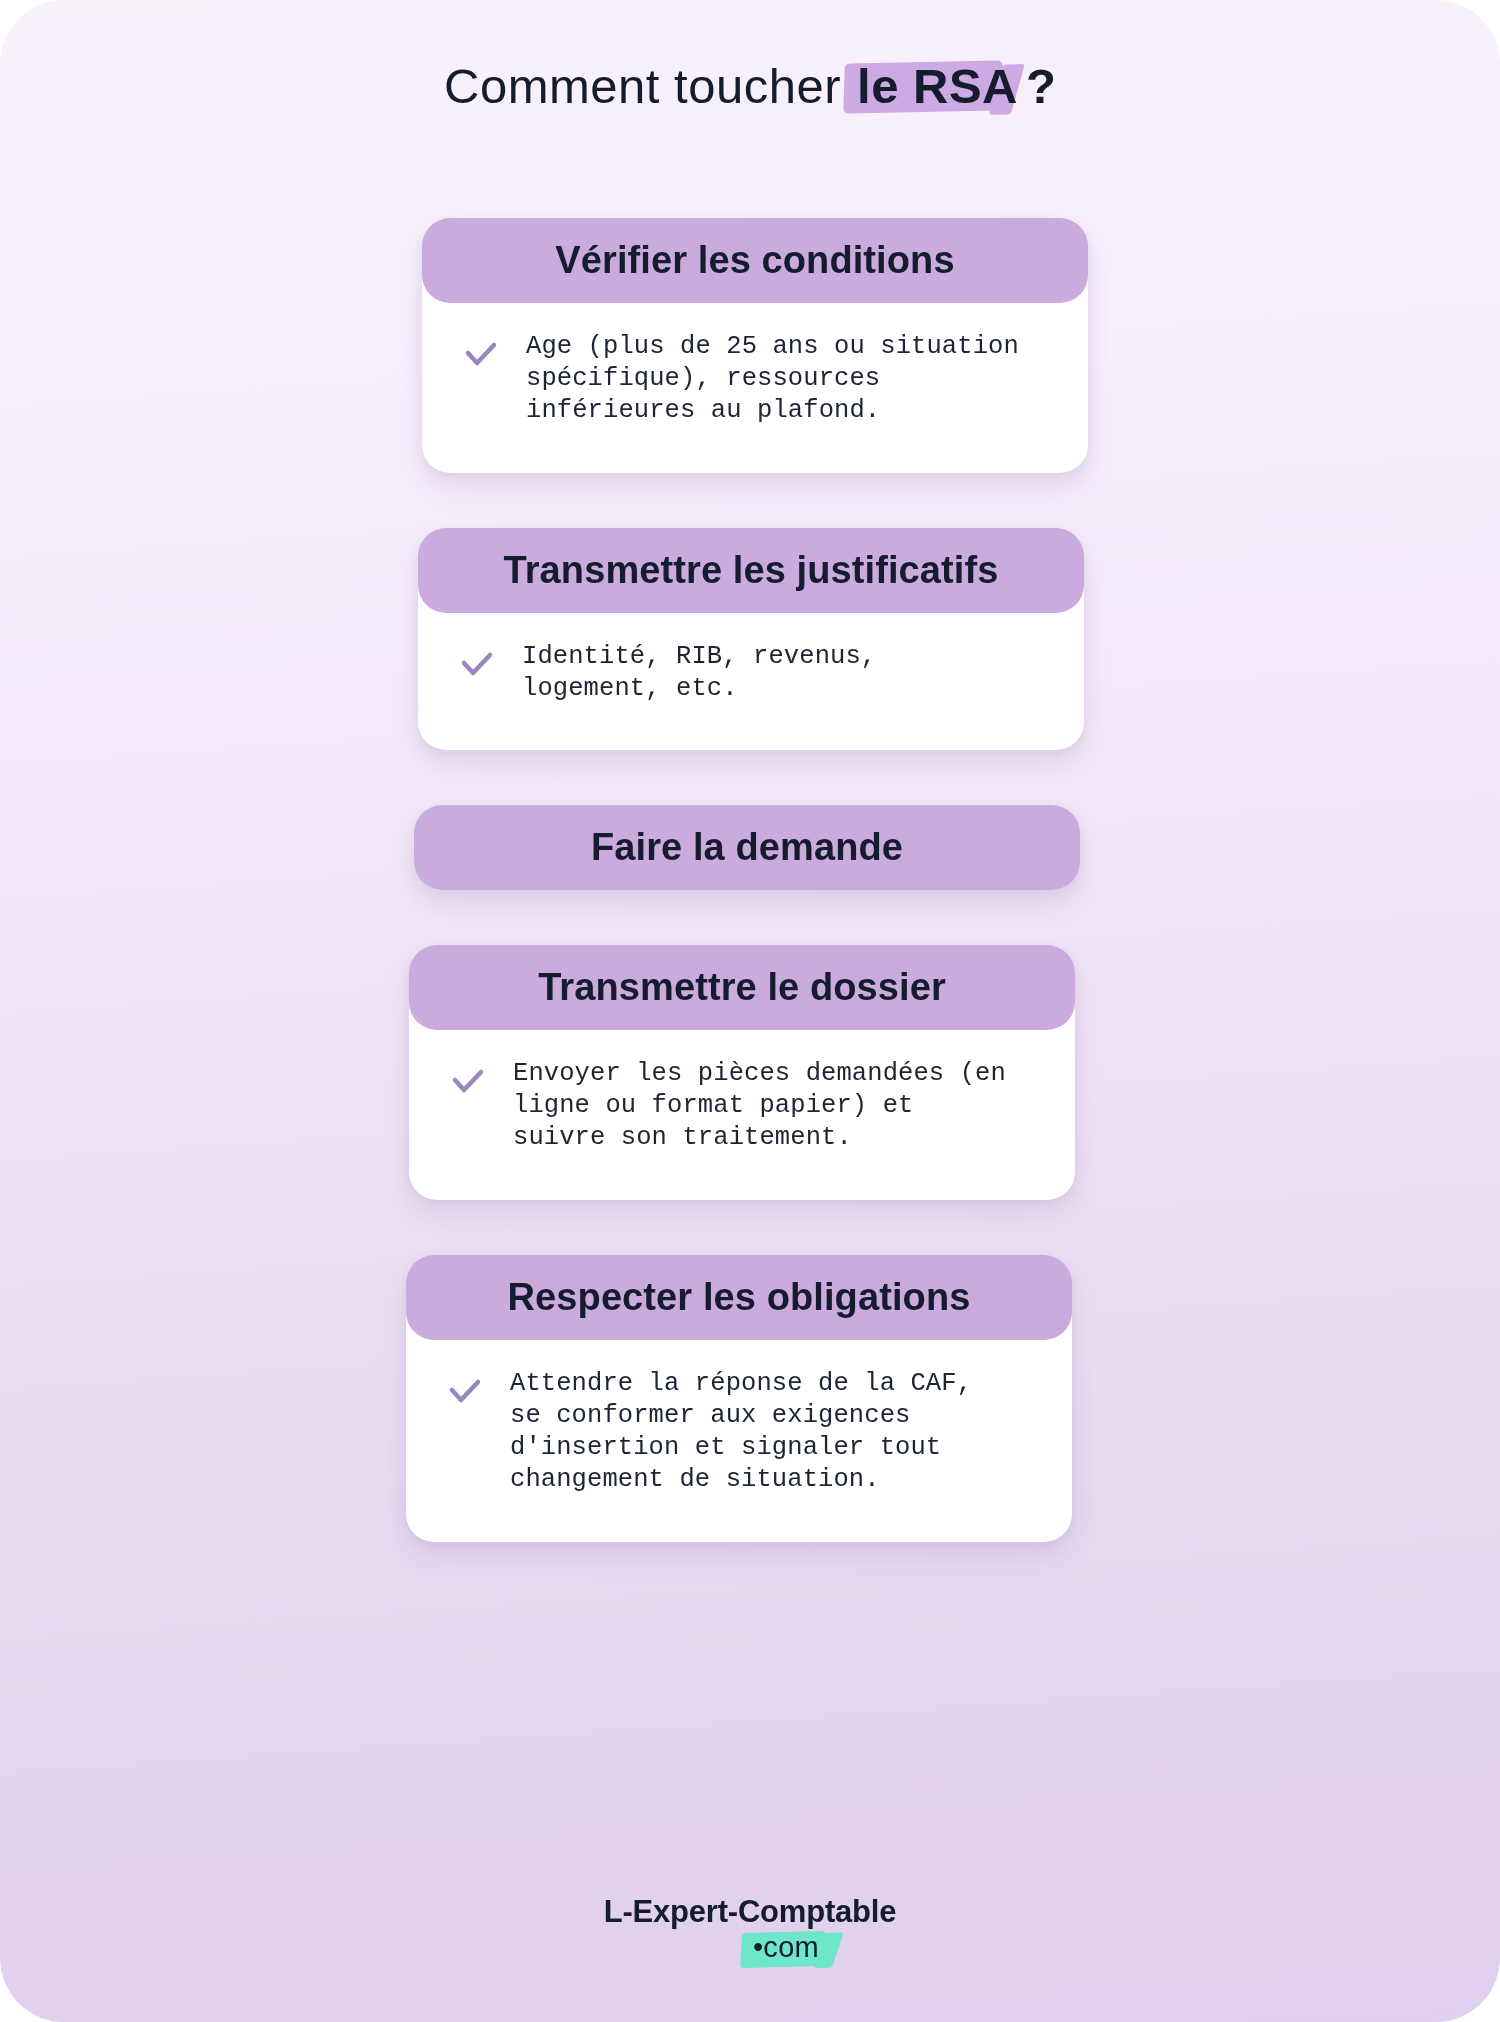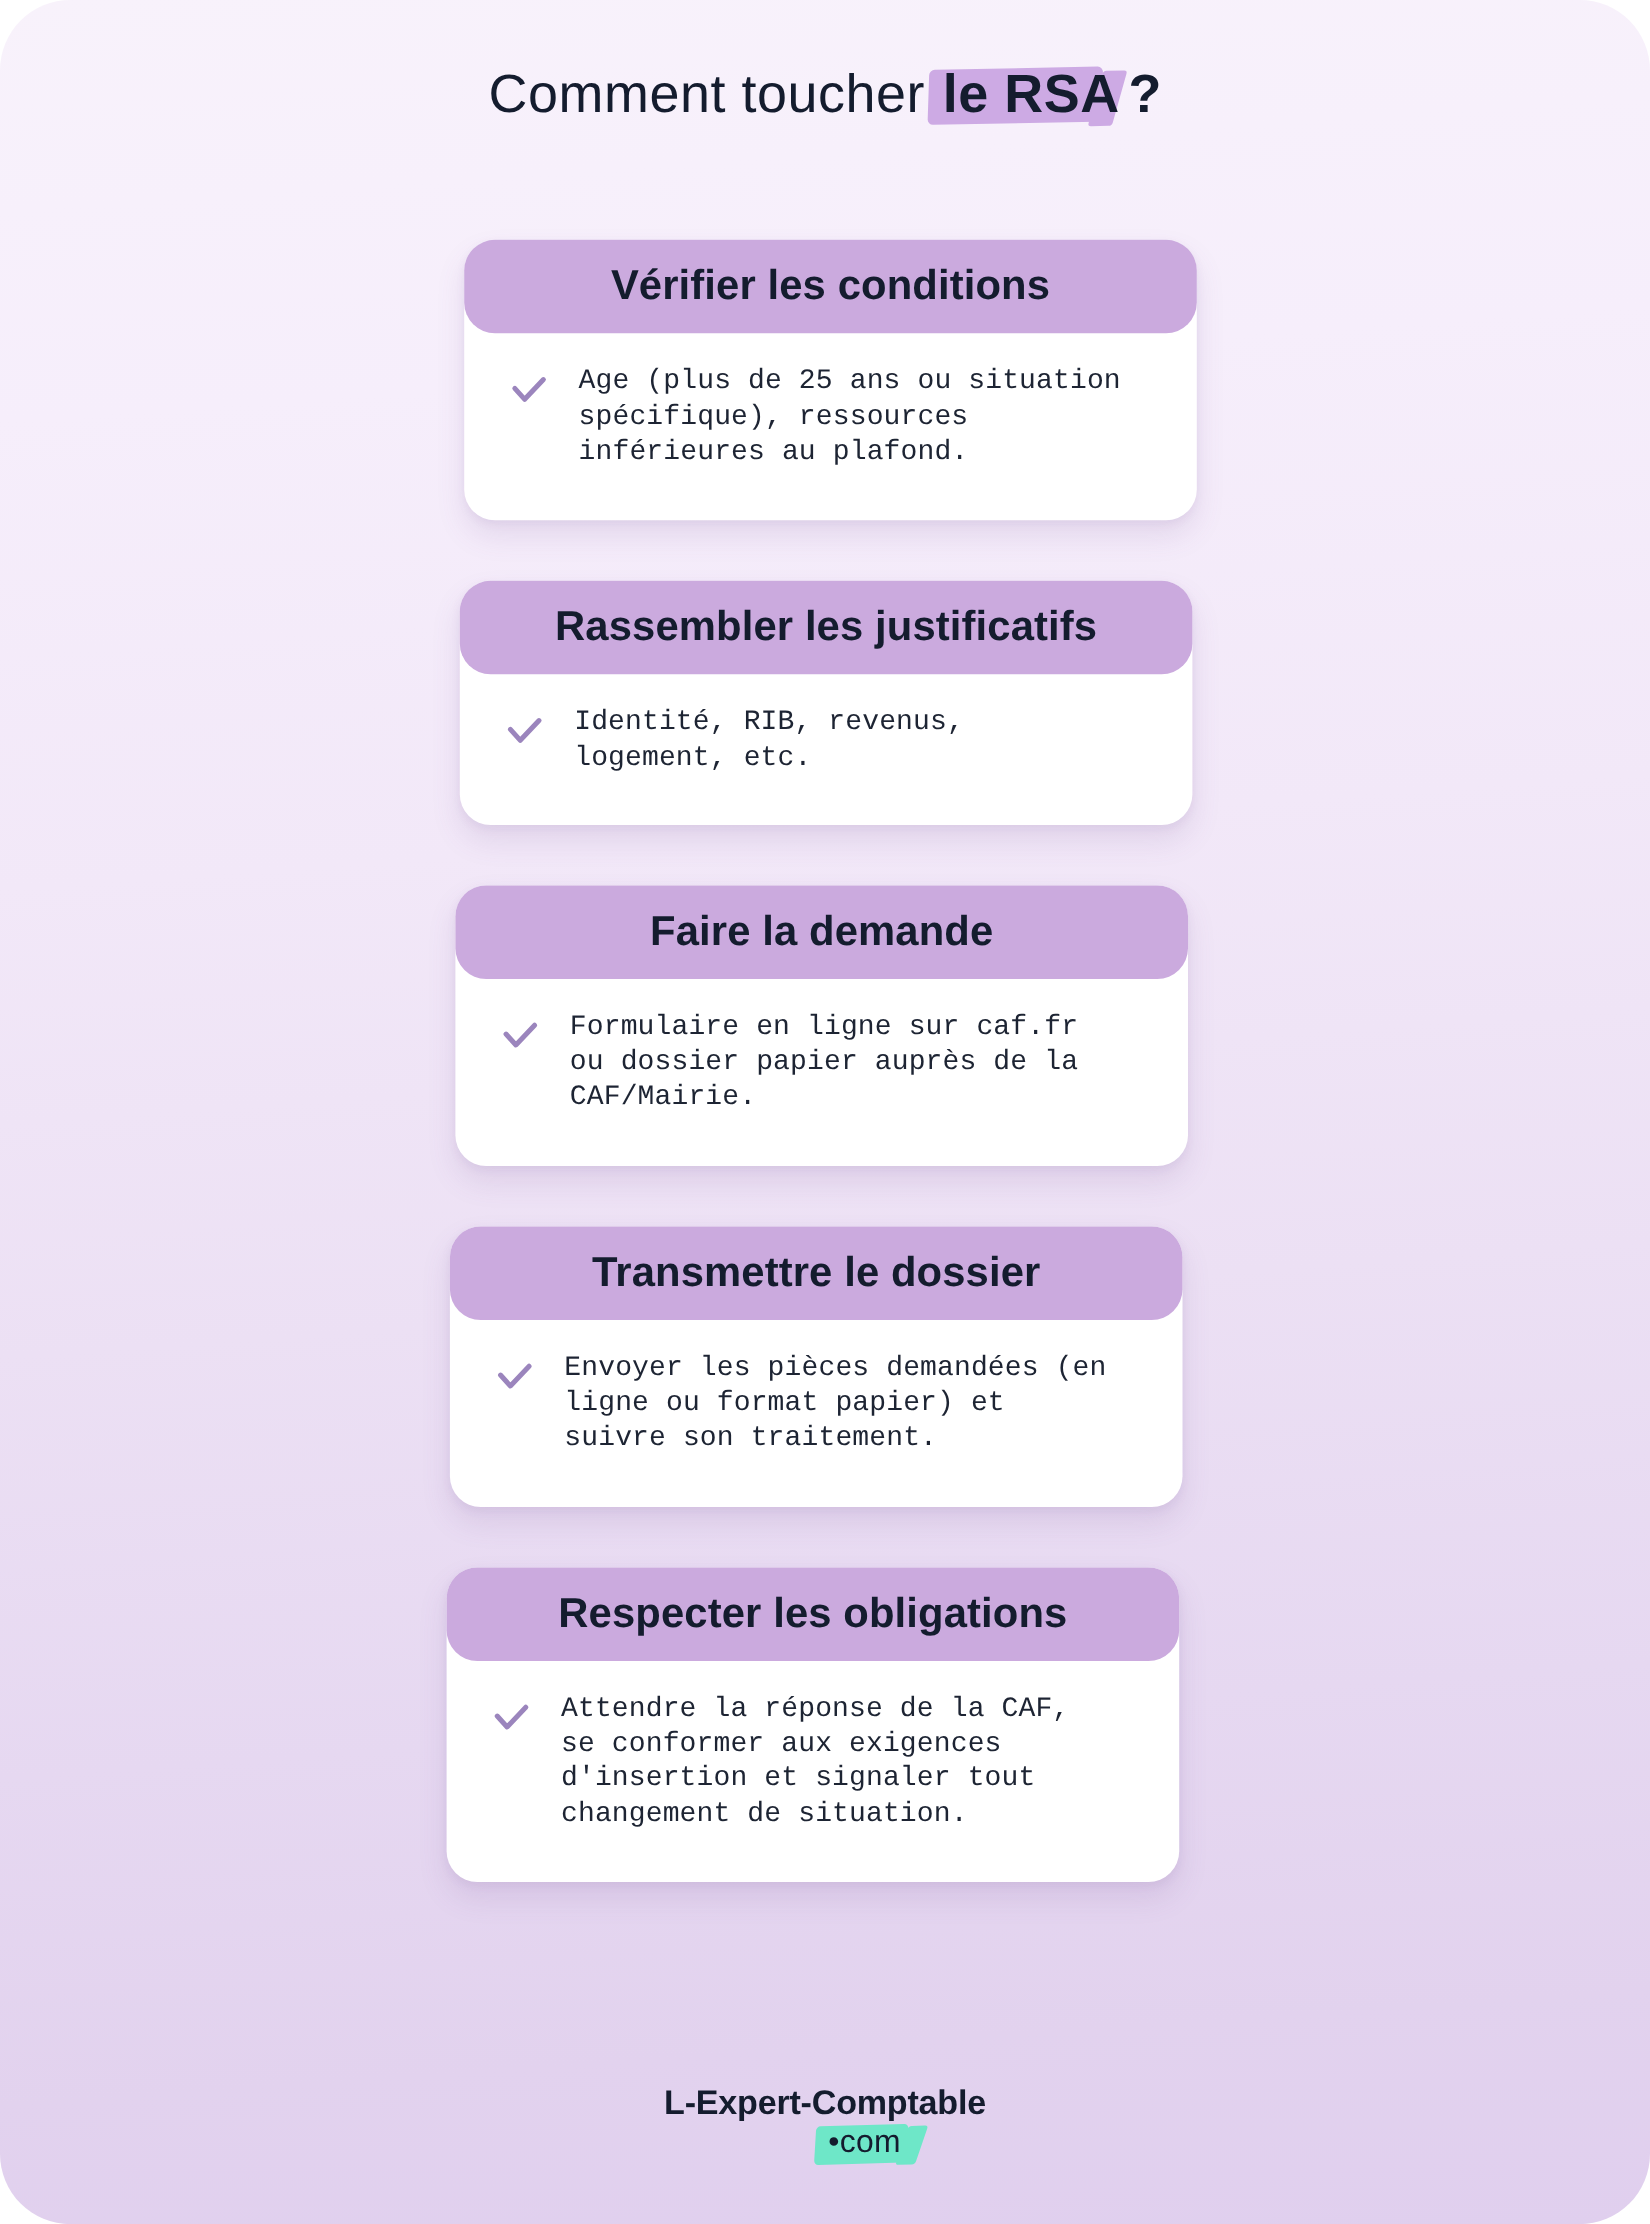--- a/index.html
+++ b/index.html
@@ -226,43 +226,35 @@
           <svg width="38" height="38" viewBox="0 0 38 38" fill="none">
             <path d="M6 16 L15 26 L32 8" stroke="#9b85bd" stroke-width="4.5" stroke-linecap="round" stroke-linejoin="round"></path>
           </svg>
         </span>
         <div class="card-text">Age (plus de 25 ans ou situation spécifique), ressources inférieures au plafond.</div>
       </div>
     </div>
 
     <div class="card card-2">
       <div class="card-head">
-        <div class="card-head-title">Rassembler les justificatifs</div>
+        <div class="card-head-title">Transmettre les justificatifs</div>
       </div>
       <div class="card-body">
         <span class="check-icon">
           <svg width="38" height="38" viewBox="0 0 38 38" fill="none">
             <path d="M6 16 L15 26 L32 8" stroke="#9b85bd" stroke-width="4.5" stroke-linecap="round" stroke-linejoin="round"></path>
           </svg>
         </span>
         <div class="card-text">Identité, RIB, revenus, logement, etc.</div>
       </div>
     </div>
 
     <div class="card card-3">
       <div class="card-head">
         <div class="card-head-title">Faire la demande</div>
-      </div>
-      <div class="card-body">
-        <span class="check-icon">
-          <svg width="38" height="38" viewBox="0 0 38 38" fill="none">
-            <path d="M6 16 L15 26 L32 8" stroke="#9b85bd" stroke-width="4.5" stroke-linecap="round" stroke-linejoin="round"></path>
-          </svg>
-        </span>
-        <div class="card-text">Formulaire en ligne sur caf.fr ou dossier papier auprès de la CAF/Mairie.</div>
       </div>
     </div>
 
     <div class="card card-4">
       <div class="card-head">
         <div class="card-head-title">Transmettre le dossier</div>
       </div>
       <div class="card-body">
         <span class="check-icon">
           <svg width="38" height="38" viewBox="0 0 38 38" fill="none">

